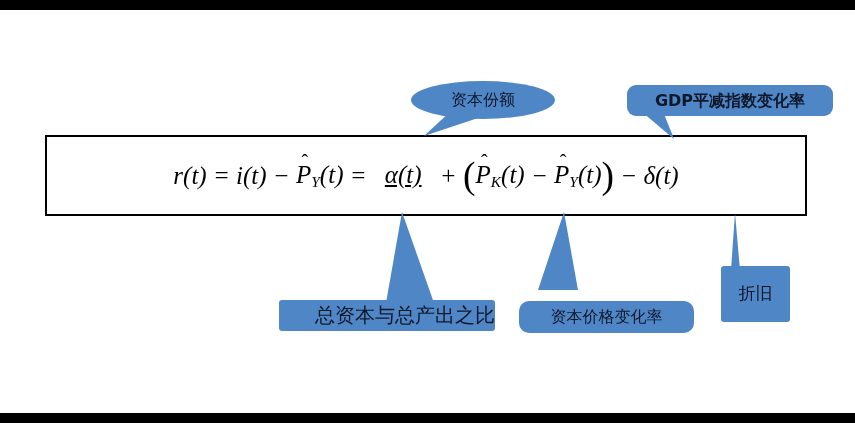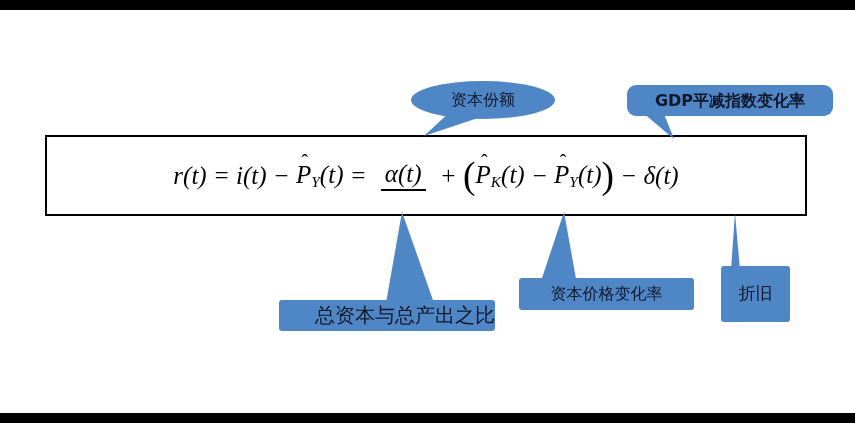--- a/index.html
+++ b/index.html
@@ -25,37 +25,37 @@
     font-family:"Liberation Serif","DejaVu Serif",serif;
     font-style:italic;font-size:25px;color:#000000;
   }
   .formula span{white-space:pre;}
   .sub{font-size:0.62em;vertical-align:-0.28em;font-style:italic;}
   .phat{position:relative;display:inline-block;}
   .hat{
     position:absolute;left:50%;top:-0.5em;transform:translateX(-30%);
     font-size:0.8em;font-style:normal;
   }
-  .frac{display:inline-flex;flex-direction:column;align-items:center;margin:0 8px;}
+  .frac{display:inline-flex;flex-direction:row;align-items:center;margin:0 8px;text-decoration:underline;}
   .num{padding:0 4px 3px 4px;}
   .fbar{align-self:stretch;border-top:2px solid #000;height:0;}
   .den{padding:3px 4px 0 4px;display:inline-block;}
   .slash{font-size:1.3em;line-height:0.75;vertical-align:-0.1em;}
   .bigp{font-size:1.5em;font-style:normal;line-height:0.8;}
 
   
   .callout{
     position:absolute;z-index:3;background:#4f86c6;color:#0f172a;
     display:flex;align-items:center;justify-content:center;
     text-align:center;line-height:1.25;
   }
   .co-capital-share{left:411px;top:81px;width:144px;height:38px;border-radius:50%;font-size:16px;}
   .co-gdp{left:627px;top:85px;width:206px;height:31px;border-radius:9px;font-size:16px;font-weight:bold;}
   .co-output{left:279px;top:300px;width:216px;height:31px;border-radius:3px;font-size:20px;justify-content:flex-end;}
-  .co-price{left:519px;top:278px;width:175px;height:32px;border-radius:3px;font-size:16px;}
+  .co-price{left:519px;top:301px;width:175px;height:32px;border-radius:10px;font-size:16px;}
   .co-dep{left:721px;top:266px;width:69px;height:56px;border-radius:3px;font-size:17px;}
 
   .pointers{position:absolute;left:0;top:0;width:855px;height:423px;z-index:2;pointer-events:none;}
 </style>
 </head>
 <body>
 
 <div class="stage">
 
   <div class="bar top"></div>

